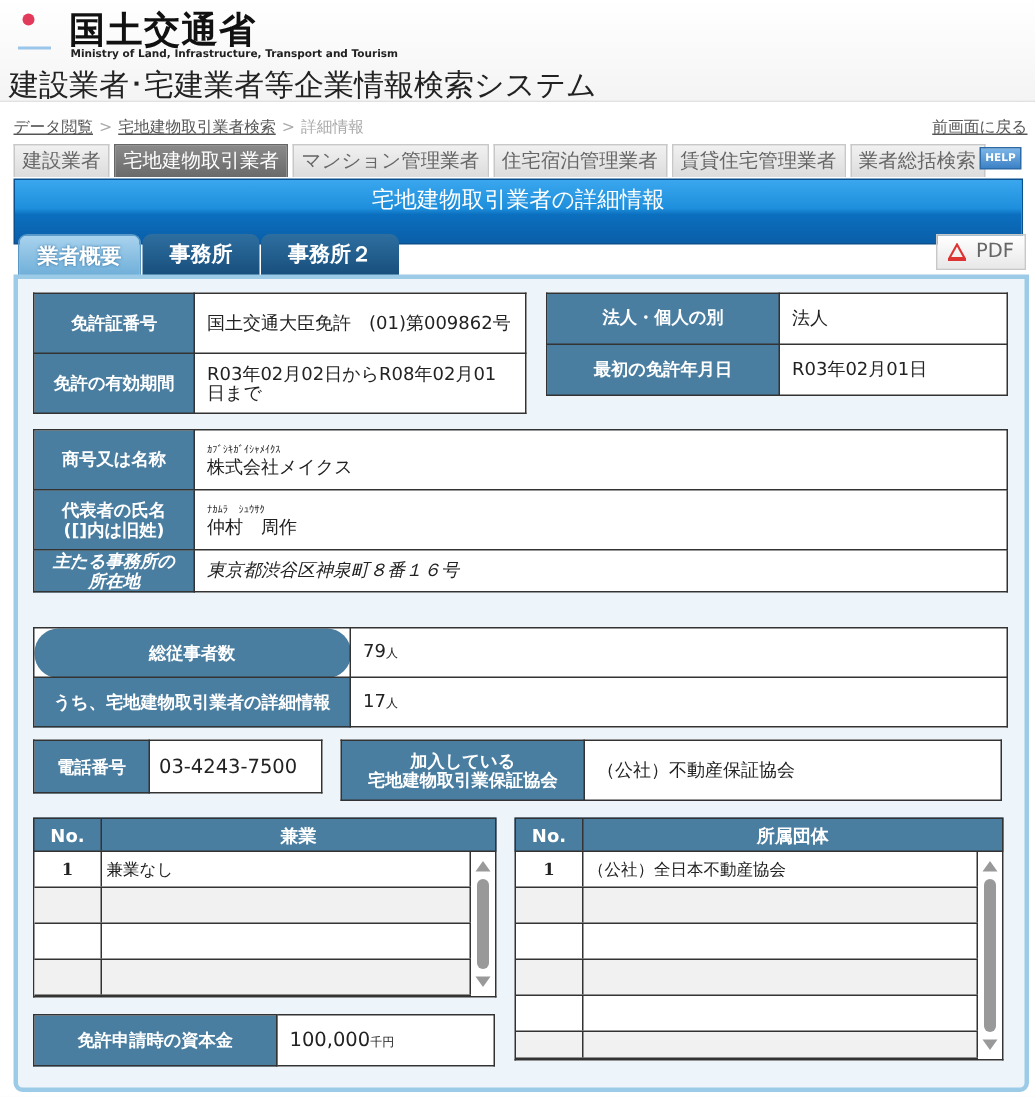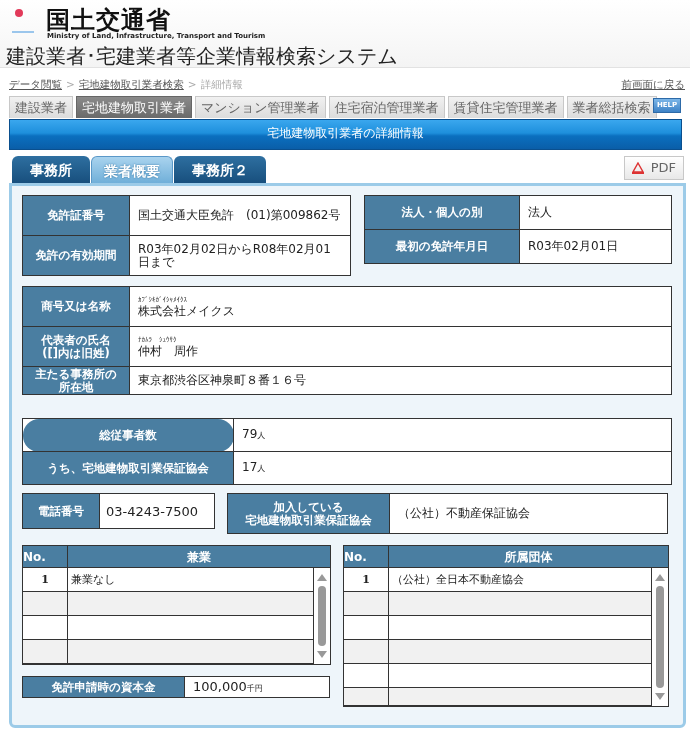--- a/index.html
+++ b/index.html
@@ -19,41 +19,41 @@
   .breadcrumb .sep { margin: 0 4px; color: #aaa; }
   .breadcrumb .current { color: #aaa; }
   .back-link { position: absolute; right: 5px; top: 78px; font-size: 10.5px; color: #555; text-decoration: underline; }
 
   
   .cat-tabs { position: absolute; left: 9px; top: 96px; display: flex; gap: 3px; }
   .cat-tab { height: 22px; line-height: 22px; padding: 0 5px; background: linear-gradient(#f1f1f1, #dcdcdc); border: 1px solid #c8c8c8; border-bottom: none; font-size: 13px; color: #666; white-space: nowrap; }
   .cat-tab.active { background: linear-gradient(#8a8a8a, #6a6a6a); color: #fff; border-color: #666; }
   .help-btn { position: absolute; left: 653px; top: 98px; width: 28px; height: 15px; background: linear-gradient(#7cb6e8, #3d82c6); border: 1px solid #2d6aa8; color: #fff; font-size: 7px; font-weight: bold; text-align: center; line-height: 13px; }
 
-  .title-bar { position: absolute; left: 9px; top: 119px; width: 673px; height: 31px; background: linear-gradient(#3aa7ee 0%, #1e8fdc 45%, #0b6fbf 55%, #0a5ea8 100%); border: 1px solid #0a4f8e; color: #fff; font-size: 12px; text-align: center; line-height: 27px; }
+  .title-bar { position: absolute; left: 9px; top: 119px; width: 673px; height: 44px; background: linear-gradient(#3aa7ee 0%, #1e8fdc 45%, #0b6fbf 55%, #0a5ea8 100%); border: 1px solid #0a4f8e; color: #fff; font-size: 15px; text-align: center; line-height: 27px; }
 
   
   .detail-tabs { position: absolute; left: 12px; top: 156px; display: flex; }
   .d-tab { height: 28px; line-height: 28px; padding: 0 12px; font-size: 14px; font-weight: bold; color: #fff; background: linear-gradient(#2e6fa0, #174e7c); border-radius: 6px 6px 0 0; margin-right: 1px; }
   .d-tab.active { background: linear-gradient(#a9d3ee, #6eaed8); color: #fff; text-shadow: 0 0 2px #2c6e9e; border: 1px solid #5a98c8; border-bottom: none; }
   .pdf-btn { position: absolute; left: 624px; top: 156px; width: 60px; height: 24px; background: linear-gradient(#ffffff, #e8e8e8); border: 1px solid #c8c8c8; font-size: 13px; color: #666; line-height: 22px; text-align: right; padding-right: 7px; }
   .pdf-btn .pdf-icon { position: absolute; left: 7px; top: 5px; width: 12px; height: 12px; }
 
   .panel { position: absolute; left: 9px; top: 183px; width: 677px; height: 545px; background: #eef5fa; border: 3px solid #9ccbe8; border-radius: 0 0 6px 6px; }
 
   table.grid { position: absolute; border-collapse: collapse; background: #fff; }
   table.grid td { border: 1px solid #333; font-size: 12px; vertical-align: middle; }
   table.grid td.lbl { background: #4a7ea1; color: #fff; font-weight: bold; text-align: center; font-size: 11.5px; line-height: 13px; }
   table.grid td.val { padding: 2px 8px; color: #222; line-height: 13px; }
   .kana { display: block; font-size: 7px; color: #333; line-height: 9px; }
   .unit { font-size: 8px; }
 
   .list-wrap { position: absolute; }
   .list-head { display: flex; height: 23px; background: #4a7ea1; border: 1px solid #333; color: #fff; font-weight: bold; font-size: 12px; }
-  .list-head .no { width: 45px; text-align: left; line-height: 22px; border-right: 1px solid #333; }
+  .list-head .no { width: 45px; text-align: center; line-height: 22px; border-right: 1px solid #333; }
   .list-head .name { flex: 1; text-align: center; line-height: 22px; }
   .list-body { position: relative; border: 1px solid #333; border-top: none; background: #fff; }
   .list-row { display: flex; height: 24px; border-bottom: 1px solid #333; }
   .list-row:last-child { border-bottom: none; }
   .list-row.alt { background: #f1f1f1; }
   .list-row .no { width: 45px; text-align: center; font-weight: bold; font-size: 11px; line-height: 23px; border-right: 1px solid #333; font-family: "DejaVu Serif", serif; }
   .list-row .name { flex: 1; font-size: 11px; line-height: 23px; padding-left: 3px; border-right: 1px solid #333; }
   .scrollbar { position: absolute; right: 0; top: 0; width: 16px; bottom: 0; background: #fff; }
   .scroll-up, .scroll-down { position: absolute; left: 3px; width: 0; height: 0; border-left: 5px solid transparent; border-right: 5px solid transparent; }
   .scroll-up { top: 6px; border-bottom: 7px solid #999; }
@@ -86,22 +86,22 @@
   <div class="cat-tab">マンション管理業者</div>
   <div class="cat-tab">住宅宿泊管理業者</div>
   <div class="cat-tab">賃貸住宅管理業者</div>
   <div class="cat-tab">業者総括検索</div>
 </div>
 <div class="help-btn">HELP</div>
 
 <div class="title-bar">宅地建物取引業者の詳細情報</div>
 
 <div class="detail-tabs">
+  <div class="d-tab active">業者概要</div>
   <div class="d-tab" style="padding:0 18px;">事務所</div>
-  <div class="d-tab active">業者概要</div>
   <div class="d-tab" style="padding:0 18px;">事務所２</div>
 </div>
 <div class="pdf-btn">
   <svg class="pdf-icon" viewBox="0 0 12 12">
     <path d="M6 1 L11 10 L1 10 Z" fill="none" stroke="#d33" stroke-width="1.4"></path>
     <rect x="0" y="10" width="12" height="2" fill="#d33"></rect>
   </svg>
   <span>PDF</span>
 </div>
 
@@ -145,38 +145,38 @@
   <tr style="height:40px;">
     <td class="lbl">
       <div>代表者の氏名</div>
       <div>([]内は旧姓)</div>
     </td>
     <td class="val">
       <span class="kana">ﾅｶﾑﾗ　ｼｭｳｻｸ</span>
       <span>仲村　周作</span>
     </td>
   </tr>
-  <tr style="height:28px;">
+  <tr style="height:28px;font-style:italic;">
     <td class="lbl">
       <div>主たる事務所の</div>
       <div>所在地</div>
     </td>
     <td class="val">東京都渋谷区神泉町８番１６号</td>
   </tr>
 </tbody>
   </table>
 
 <table class="grid" style="left:22px; top:418px; width:650px;">
   <tbody>
       <tr style="height:33px;">
     <td class="lbl" style="width:211px;border-radius:16px;">総従事者数</td>
     <td class="val"><span>79</span><span class="unit">人</span></td>
   </tr>
   <tr style="height:33px;">
-    <td class="lbl">うち、宅地建物取引業保証協会</td>
+    <td class="lbl">うち、宅地建物取引業者の詳細情報</td>
     <td class="val"><span>17</span><span class="unit">人</span></td>
   </tr>
 </tbody>
   </table>
 
 <table class="grid" style="left:22px; top:493px; width:193px;">
   <tbody>
       <tr style="height:35px;">
     <td class="lbl" style="width:77px;">電話番号</td>
     <td class="val" style="font-size:13px; padding:2px 6px;">03-4243-7500</td>
@@ -221,21 +221,21 @@
     <div class="scrollbar">
       <div class="scroll-up"></div>
       <div class="scroll-thumb"></div>
       <div class="scroll-down"></div>
     </div>
   </div>
 </div>
 
 <table class="grid" style="left:22px; top:676px; width:308px;">
   <tbody>
-      <tr style="height:21px;">
+      <tr style="height:34px;">
     <td class="lbl" style="width:162px;">免許申請時の資本金</td>
     <td class="val" style="font-size:13px;"><span>100,000</span><span class="unit">千円</span></td>
   </tr>
 </tbody>
   </table>
 
 <div class="list-wrap" style="left:343px; top:545px; width:326px;">
   <div class="list-head">
     <div class="no">No.</div>
     <div class="name">所属団体</div>

